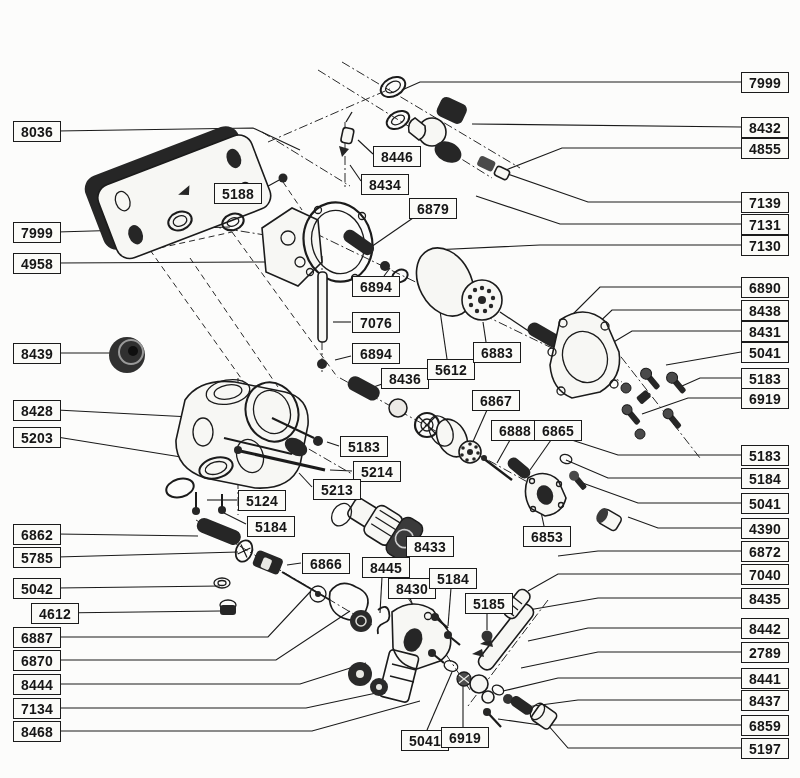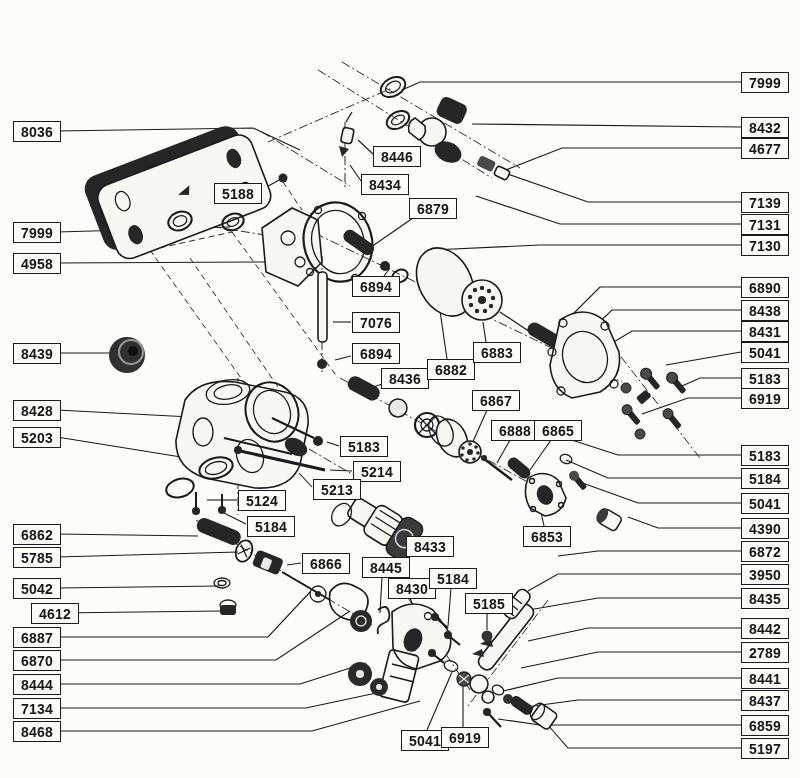--- a/index.html
+++ b/index.html
@@ -406,53 +406,53 @@
   <div class="lbl" style="left:13px;top:578px">5042</div>
   <div class="lbl" style="left:31px;top:603px">4612</div>
   <div class="lbl" style="left:13px;top:627px">6887</div>
   <div class="lbl" style="left:13px;top:650px">6870</div>
   <div class="lbl" style="left:13px;top:674px">8444</div>
   <div class="lbl" style="left:13px;top:698px">7134</div>
   <div class="lbl" style="left:13px;top:721px">8468</div>
 
   <div class="lbl" style="left:741px;top:72px">7999</div>
   <div class="lbl" style="left:741px;top:117px">8432</div>
-  <div class="lbl" style="left:741px;top:138px">4677</div>
+  <div class="lbl" style="left:741px;top:138px">4855</div>
   <div class="lbl" style="left:741px;top:192px">7139</div>
   <div class="lbl" style="left:741px;top:214px">7131</div>
   <div class="lbl" style="left:741px;top:235px">7130</div>
   <div class="lbl" style="left:741px;top:277px">6890</div>
   <div class="lbl" style="left:741px;top:300px">8438</div>
   <div class="lbl" style="left:741px;top:321px">8431</div>
   <div class="lbl" style="left:741px;top:342px">5041</div>
   <div class="lbl" style="left:741px;top:368px">5183</div>
   <div class="lbl" style="left:741px;top:388px">6919</div>
   <div class="lbl" style="left:741px;top:445px">5183</div>
   <div class="lbl" style="left:741px;top:468px">5184</div>
   <div class="lbl" style="left:741px;top:493px">5041</div>
   <div class="lbl" style="left:741px;top:518px">4390</div>
   <div class="lbl" style="left:741px;top:541px">6872</div>
-  <div class="lbl" style="left:741px;top:564px">3950</div>
+  <div class="lbl" style="left:741px;top:564px">7040</div>
   <div class="lbl" style="left:741px;top:588px">8435</div>
   <div class="lbl" style="left:741px;top:618px">8442</div>
   <div class="lbl" style="left:741px;top:642px">2789</div>
   <div class="lbl" style="left:741px;top:668px">8441</div>
   <div class="lbl" style="left:741px;top:690px">8437</div>
   <div class="lbl" style="left:741px;top:715px">6859</div>
   <div class="lbl" style="left:741px;top:738px">5197</div>
 
   <div class="lbl" style="left:214px;top:183px">5188</div>
   <div class="lbl" style="left:373px;top:146px">8446</div>
   <div class="lbl" style="left:361px;top:174px">8434</div>
   <div class="lbl" style="left:409px;top:198px">6879</div>
   <div class="lbl" style="left:352px;top:276px">6894</div>
   <div class="lbl" style="left:352px;top:312px">7076</div>
   <div class="lbl" style="left:352px;top:343px">6894</div>
   <div class="lbl" style="left:381px;top:368px">8436</div>
-  <div class="lbl" style="left:427px;top:359px">6882</div>
+  <div class="lbl" style="left:427px;top:359px">5612</div>
   <div class="lbl" style="left:473px;top:342px">6883</div>
   <div class="lbl" style="left:472px;top:390px">6867</div>
   <div class="lbl" style="left:491px;top:420px">6888</div>
   <div class="lbl" style="left:534px;top:420px">6865</div>
   <div class="lbl" style="left:340px;top:436px">5183</div>
   <div class="lbl" style="left:353px;top:461px">5214</div>
   <div class="lbl" style="left:313px;top:479px">5213</div>
   <div class="lbl" style="left:238px;top:490px">5124</div>
   <div class="lbl" style="left:247px;top:516px">5184</div>
   <div class="lbl" style="left:302px;top:553px">6866</div>

